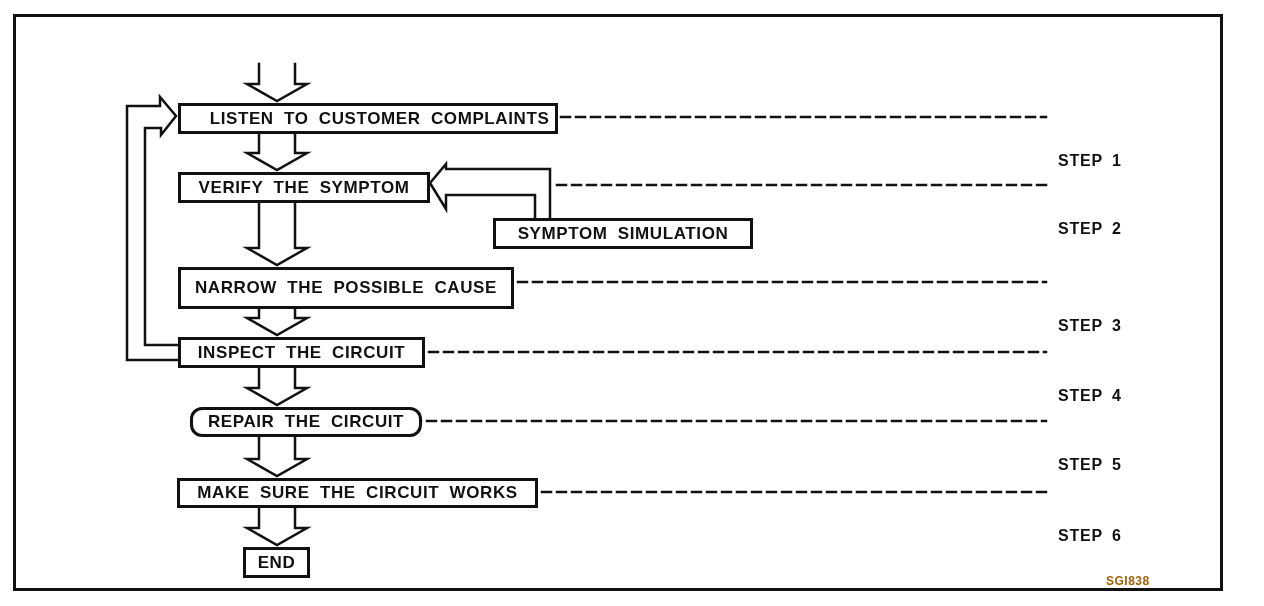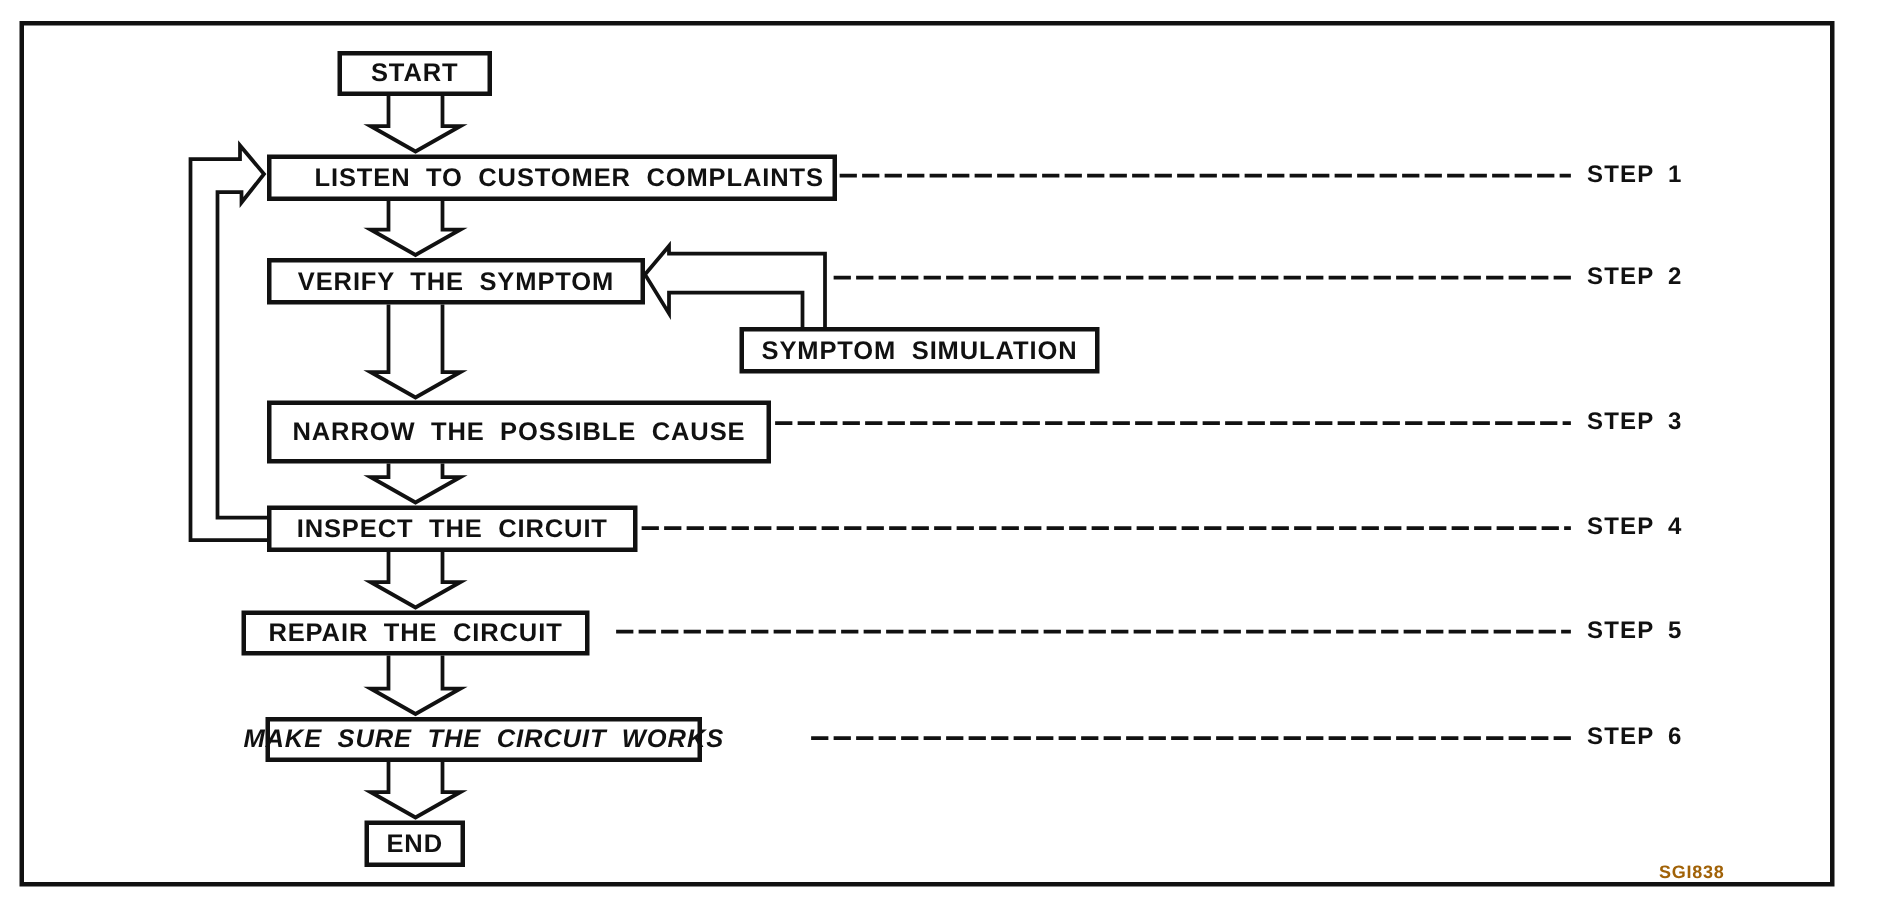--- a/index.html
+++ b/index.html
@@ -13,21 +13,21 @@
   }
   svg.overlay { position:absolute; left:0; top:0; width:1264px; height:606px; }
   .node {
     position:absolute; box-sizing:border-box; border:3px solid #111111;
     background:#ffffff; display:flex; align-items:center; justify-content:center;
     font-weight:700; font-size:17px; letter-spacing:0.6px; word-spacing:5px;
     white-space:nowrap; color:#111111;
   }
   .step {
     position:absolute; left:1058px; font-weight:700; font-size:16px;
-    letter-spacing:0.8px; word-spacing:4px; white-space:nowrap; color:#111111;
+    letter-spacing:0.8px; word-spacing:4px; white-space:nowrap; color:#111111;margin-top:44px;
   }
   .code {
     position:absolute; left:1106px; top:574px; font-weight:700; font-size:12px;
     letter-spacing:0.5px; color:#a16207;
   }
 </style>
 </head>
 <body>
 
 <div class="canvas">
@@ -51,35 +51,34 @@
     <g stroke-dasharray="9 6">
       <line x1="561" y1="117" x2="1046" y2="117"></line>
       <line x1="557" y1="185" x2="1046" y2="185"></line>
       <line x1="518" y1="282" x2="1046" y2="282"></line>
       <line x1="429" y1="352" x2="1046" y2="352"></line>
       <line x1="412" y1="421" x2="1046" y2="421"></line>
       <line x1="542" y1="492" x2="1046" y2="492"></line>
     </g>
   </svg>
 
-  <div class="node" style="left:225px; top:34px;  width:103px; height:30px;">START</div>
 
   <div class="node" style="left:178px; top:103px; width:380px; height:31px;padding-left:23px;">LISTEN TO CUSTOMER COMPLAINTS</div>
 
   <div class="node" style="left:178px; top:172px; width:252px; height:31px;">VERIFY THE SYMPTOM</div>
 
-  <div class="node" style="left:493px; top:218px; width:240px; height:31px;">SYMPTOM SIMULATION</div>
+  <div class="node" style="left:493px; top:218px; width:260px; height:31px;">SYMPTOM SIMULATION</div>
 
   <div class="node" style="left:178px; top:267px; width:336px; height:42px;">NARROW THE POSSIBLE CAUSE</div>
 
   <div class="node" style="left:178px; top:337px; width:247px; height:31px;">INSPECT THE CIRCUIT</div>
 
-  <div class="node" style="left:161px; top:407px; width:232px; height:30px;">REPAIR THE CIRCUIT</div>
+  <div class="node" style="left:190px; top:407px; width:232px; height:30px;border-radius:12px;">REPAIR THE CIRCUIT</div>
 
-  <div class="node" style="left:177px; top:478px; width:291px; height:30px;font-style:italic;">MAKE SURE THE CIRCUIT WORKS</div>
+  <div class="node" style="left:177px; top:478px; width:361px; height:30px;">MAKE SURE THE CIRCUIT WORKS</div>
 
   <div class="node" style="left:243px; top:547px; width:67px; height:31px;">END</div>
 
   <div class="step" style="top:108px;">STEP 1</div>
   <div class="step" style="top:176px;">STEP 2</div>
   <div class="step" style="top:273px;">STEP 3</div>
   <div class="step" style="top:343px;">STEP 4</div>
   <div class="step" style="top:412px;">STEP 5</div>
   <div class="step" style="top:483px;">STEP 6</div>
 

